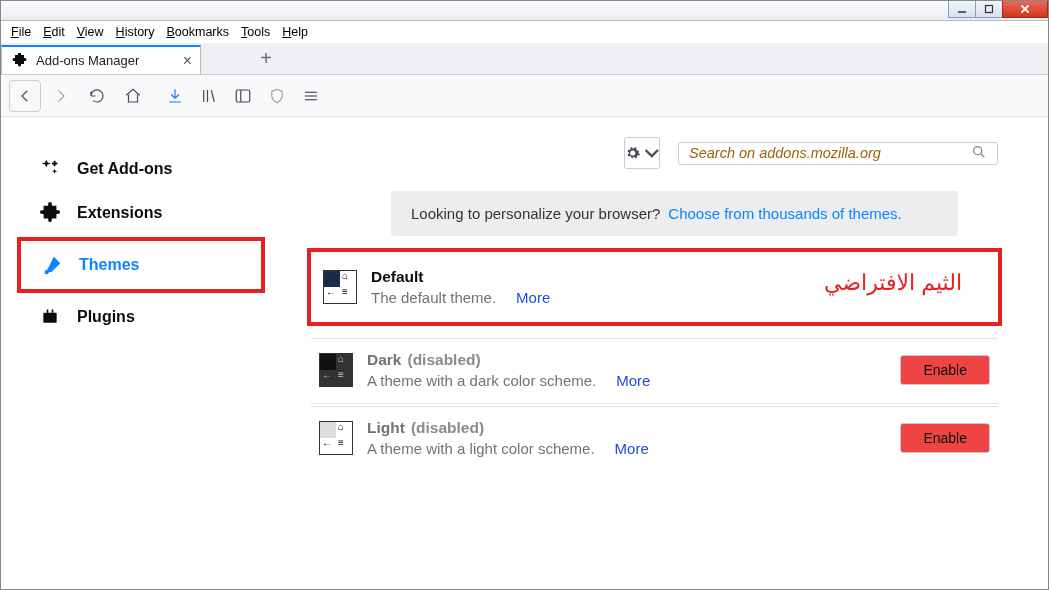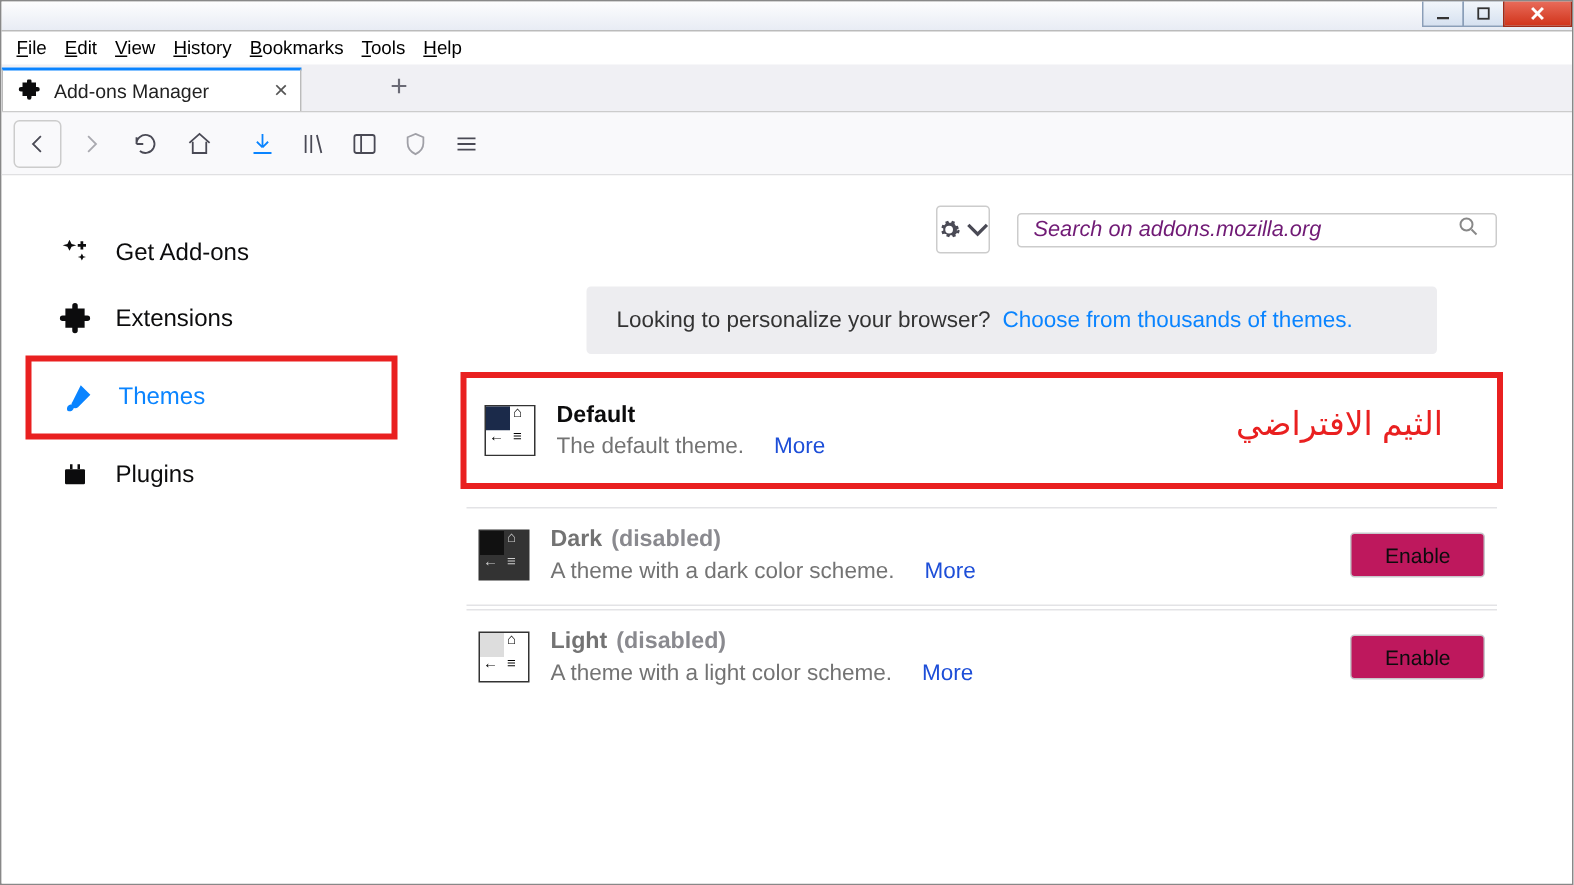--- a/index.html
+++ b/index.html
@@ -35,51 +35,51 @@
 .urlbar .sep { width:1px; height:18px; background:#ddd; margin:0 4px;}
 .urlbar .star { margin-left:auto; color:#777; }
 .right-icons { display:flex; gap:2px; align-items:center; margin-left:6px;}
 .right-icons .nav-btn.download svg { stroke:#0a84ff; }
 
 
 .content { display:flex; height: calc(590px - 20px - 22px - 32px - 42px); background:#fff; }
 
 
 .sidebar { width: 280px; padding: 30px 20px; }
-.side-item { display:flex; align-items:center; height:44px; padding:0 18px; font-size:16px; color:#0c0c0d; cursor:default; border-radius:3px; }
+.side-item { display:flex; align-items:center; height:44px; padding:0 18px; font-size:16px; color:#0c0c0d; cursor:default; border-radius:3px;font-weight:bold; }
 .side-item .side-icon { width:22px; height:22px; margin-right:16px; display:flex; align-items:center; justify-content:center; }
 .side-item.active { color:#0a84ff; }
 .red-box-side { border:4px solid #e92020; padding:2px; margin: 2px -4px; }
 
 
 .main { flex:1; padding: 20px 50px 20px 30px; overflow:auto; }
 .top-row { display:flex; justify-content:flex-end; align-items:center; gap:18px; margin-bottom:22px;}
 .gear-btn { width:36px; height:32px; border:1px solid #ccc; border-radius:3px; display:flex; align-items:center; justify-content:center; gap:3px;}
 .gear-btn svg{ width:16px;height:16px;}
-.searchbox { flex:0 0 320px; height:23px; border:1px solid #ccc; border-radius:3px; display:flex; align-items:center; padding:0 10px; color:#701a75; font-size:14.5px; font-style:italic;}
+.searchbox { flex:0 0 320px; height:23px; border:1px solid #ccc; border-radius:3px; display:flex; align-items:center; padding:0 10px; color:#a16207; font-size:14.5px; font-style:italic;}
 .searchbox .mag { margin-left:auto; }
 
 .banner { background:#ededf0; border-radius:3px; padding:14px 20px; font-size:15px; color:#333; margin-left:80px; margin-right:40px; display:flex; gap:8px; margin-bottom:14px;}
 .banner a { color:#0a84ff; text-decoration:none; }
 
 .theme-row { display:flex; align-items:center; padding:12px 8px; border-top:1px solid #e3e3e6; position:relative; }
 .theme-row:first-of-type { border-top:none; }
 .theme-thumb { width:34px; height:34px; border:1px solid #333; margin-right:14px; background:#fff; display:grid; grid-template-columns:1fr 1fr; grid-template-rows:1fr 1fr; }
 .theme-thumb .tl{ background:#1b2a4a;} .theme-thumb .tr{ background:#fff; position:relative;} .theme-thumb .tr::after{content:"⌂"; font-size:10px; position:absolute; left:2px; top:-1px;}
 .theme-thumb .bl{ background:#fff; position:relative;} .theme-thumb .bl::after{content:"←"; font-size:10px; position:absolute; left:2px; top:-1px;}
 .theme-thumb .br{ background:#fff; position:relative;} .theme-thumb .br::after{content:"≡"; font-size:10px; position:absolute; left:2px; top:-1px;}
 .theme-thumb.dark .tl{background:#111;} .theme-thumb.dark .tr,.theme-thumb.dark .bl,.theme-thumb.dark .br{background:#333;color:#ccc;}
 .theme-thumb.light .tl{background:#ddd;}
 .theme-info { flex:1; }
 .theme-title { font-size:15.5px; font-weight:700; color:#0c0c0d; }
 .theme-title.disabled { color:#737373; }
 .theme-title .dis-tag { font-weight:600; color:#8a8a8f; margin-left:6px;}
 .theme-desc { font-size:15px; color:#737373; margin-top:3px;}
 .theme-desc a { color:#1d4ed8; text-decoration:none; margin-left:20px; }
-.enable-btn { border:1px solid #c8c8cc; background:#be185d; border-radius:3px; padding:6px 22px; font-size:14px; color:#0c0c0d; align-self:center; margin-left:20px;}
+.enable-btn { border:1px solid #c8c8cc; background:#ef4444; border-radius:3px; padding:6px 22px; font-size:14px; color:#0c0c0d; align-self:center; margin-left:20px;}
 .annotation { color:#e92020; font-family: "Tahoma", "Arial", sans-serif; font-size:22px; position:absolute; right:32px; top:14px; direction:rtl; }
 
 .red-box-theme { border:4px solid #e92020; margin: -2px -4px 12px -4px; padding: 4px 4px; border-top:4px solid #e92020; }
 .red-box-theme .theme-row { border-top:none; }
 
 hr.sep-line { border:none; border-top:1px solid #e3e3e6; margin:2px 0;}
 </style>
 </head>
 <body>
 

